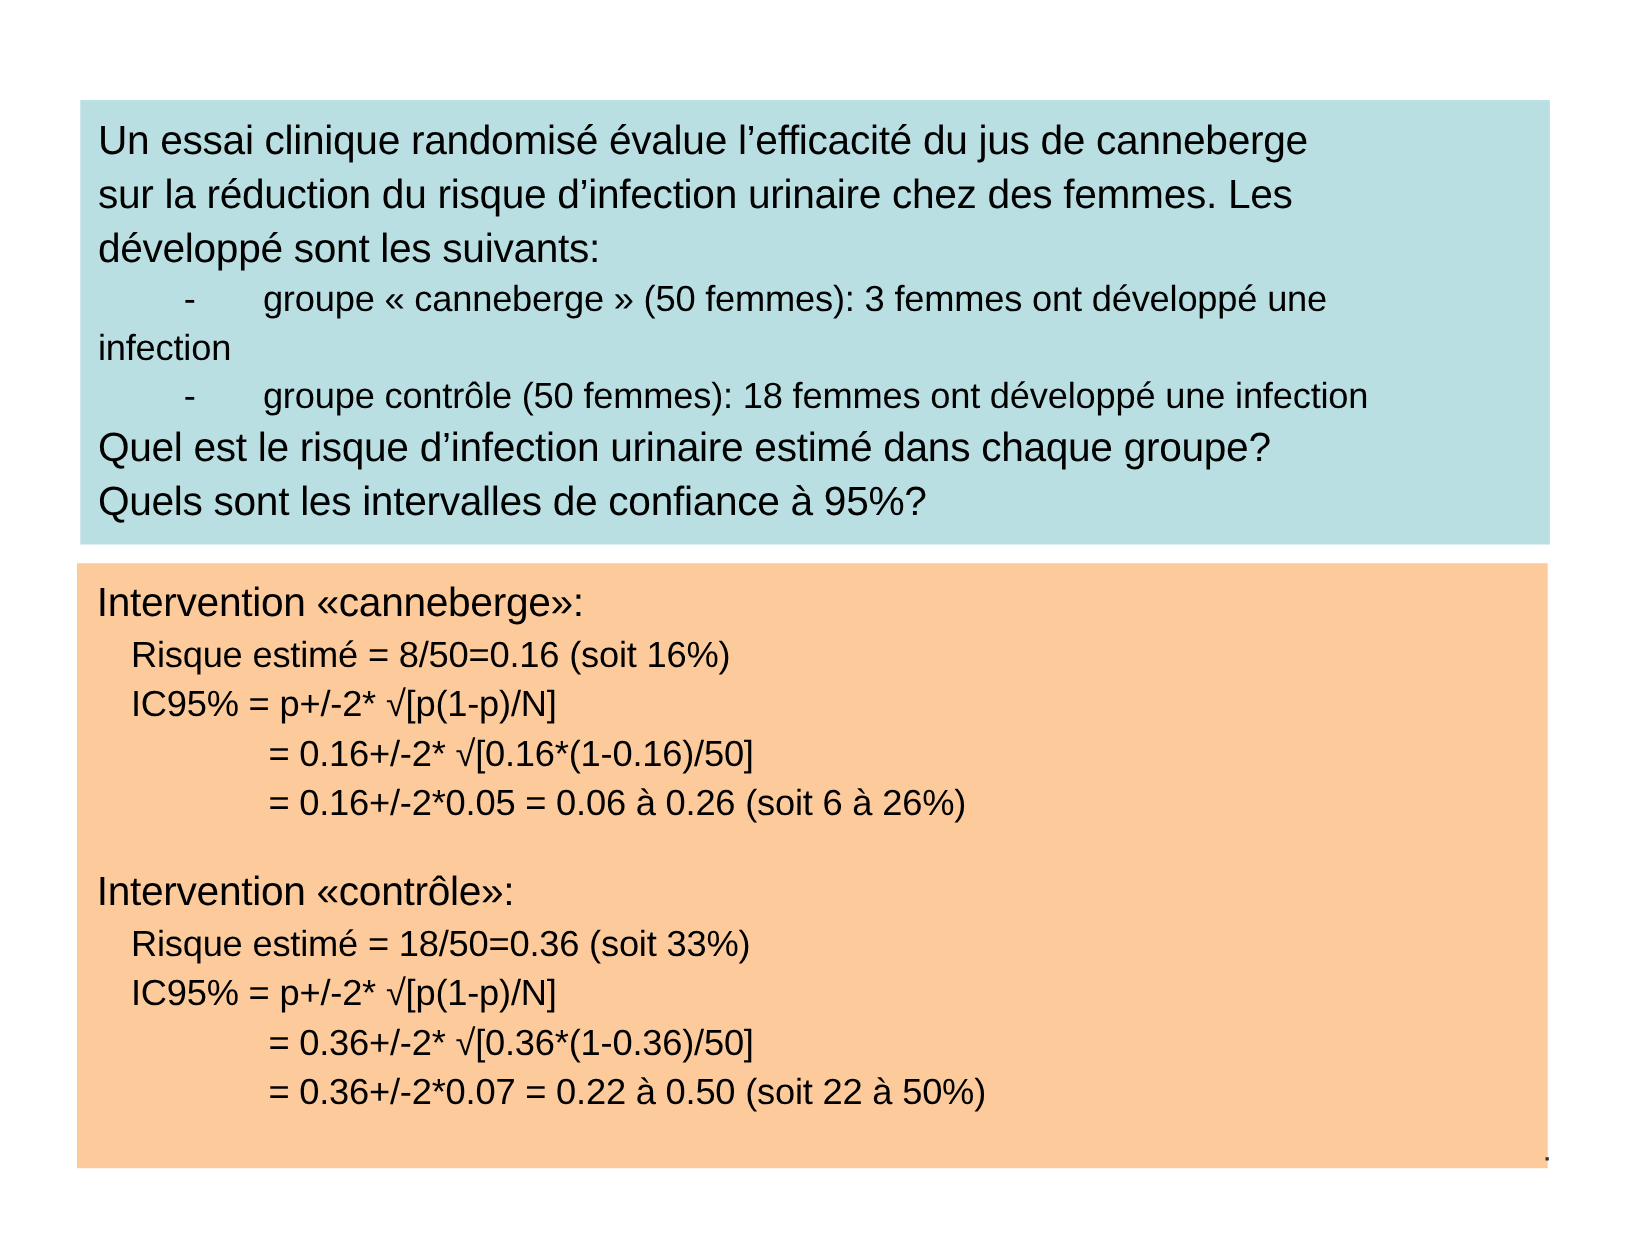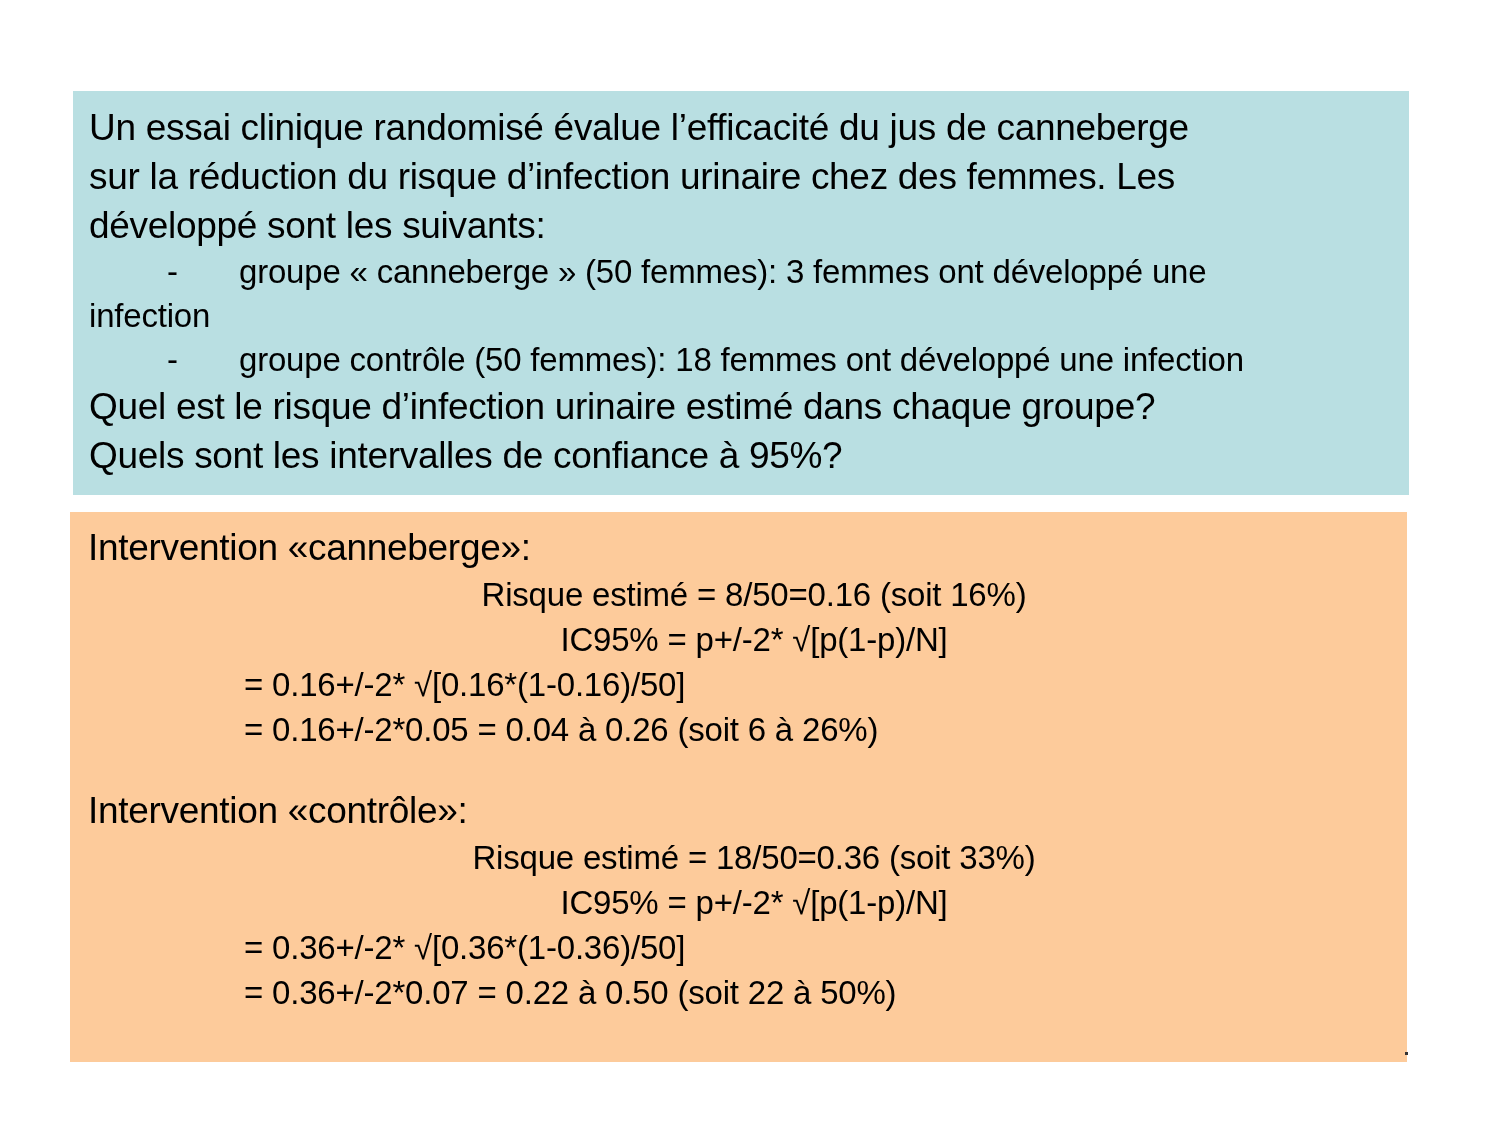--- a/index.html
+++ b/index.html
@@ -7,21 +7,21 @@
          font-family:"Liberation Sans", sans-serif; color:#000; }
   .box { position:absolute; box-sizing:border-box; }
   #question { left:73px; top:55px; width:1336px; height:404px; background:#b9dfe2; padding:12px 16px 0 16px;margin-top:36px; }
   #answer { left:70px; top:512px; width:1337px; height:550px; background:#fdcb9b; padding:12px 18px 0 18px; }
   .big { font-size:37px; line-height:49px; letter-spacing:-0.3px; white-space:nowrap; }
   .bullet { font-size:33px; line-height:44px; display:flex; white-space:nowrap; letter-spacing:-0.2px; }
   .bullet .dash { width:72px; padding-left:78px; }
   .bullet .txt { flex:1; }
   .head { font-size:37px; line-height:48px; letter-spacing:-0.3px; white-space:nowrap; }
   .line { font-size:33px; line-height:45px; white-space:nowrap; letter-spacing:-0.2px; }
-  .ind1 { padding-left:31px;text-align:center; }
+  .ind1 { padding-left:31px; }
   .ind2 { padding-left:156px; }
   .gap { height:35px; }
   #slide-mark { position:absolute; left:1405px; top:1052px; width:3px; height:3px; background:#333; }
 </style>
 </head>
 <body>
 
 <div id="question" class="box">
   <div class="big">Un essai clinique randomisé évalue l’efficacité du jus de canneberge</div>
   <div class="big">sur la réduction du risque d’infection urinaire chez des femmes. Les</div>
@@ -40,21 +40,21 @@
   <div class="big">Quel est le risque d’infection urinaire estimé dans chaque groupe?</div>
   <div class="big">Quels sont les intervalles de confiance à 95%?</div>
 </div>
 
 <div id="answer" class="box">
   <div>
     <div class="head">Intervention «canneberge»:</div>
     <div class="line ind1">Risque estimé = 8/50=0.16 (soit 16%)</div>
     <div class="line ind1">IC95% = p+/-2* √[p(1-p)/N]</div>
     <div class="line ind2">= 0.16+/-2* √[0.16*(1-0.16)/50]</div>
-    <div class="line ind2">= 0.16+/-2*0.05 = 0.04 à 0.26 (soit 6 à 26%)</div>
+    <div class="line ind2">= 0.16+/-2*0.05 = 0.06 à 0.26 (soit 6 à 26%)</div>
   </div>
   <div class="gap"></div>
   <div>
     <div class="head">Intervention «contrôle»:</div>
     <div class="line ind1">Risque estimé = 18/50=0.36 (soit 33%)</div>
     <div class="line ind1">IC95% = p+/-2* √[p(1-p)/N]</div>
     <div class="line ind2">= 0.36+/-2* √[0.36*(1-0.36)/50]</div>
     <div class="line ind2">= 0.36+/-2*0.07 = 0.22 à 0.50 (soit 22 à 50%)</div>
   </div>
 </div>

